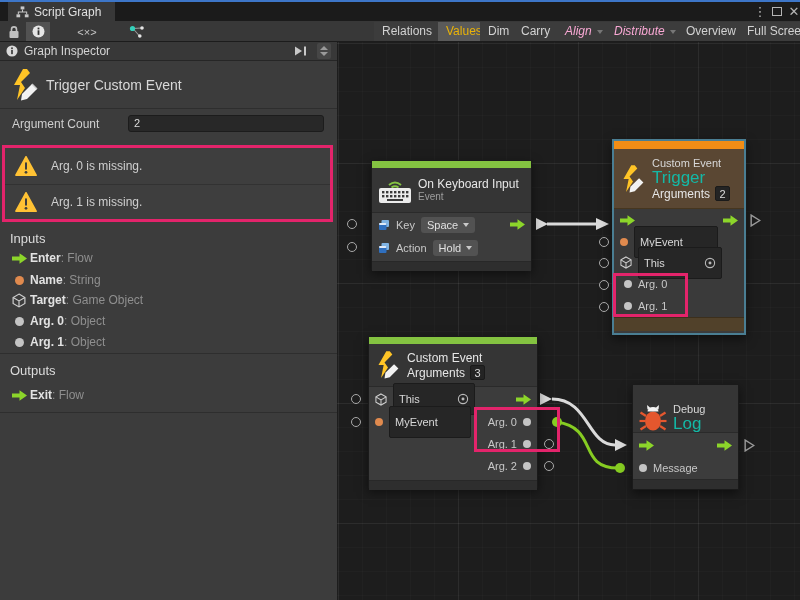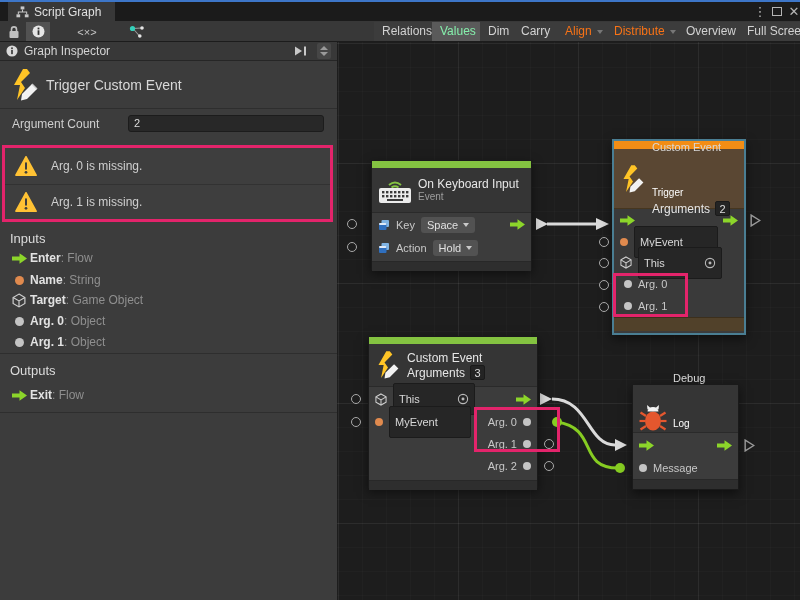--- a/index.html
+++ b/index.html
@@ -16,22 +16,22 @@
          color:#e0e0e0; font-size:12px; }
   .wctl { position:absolute; top:0; height:19px; color:#b5b5b5; font-size:13px;
           display:flex; align-items:center; justify-content:center; width:16px; }
   .maxbox { width:10px; height:9px; border:1.5px solid #b5b5b5; display:inline-block; }
 
   
   #toolbar { left:0; top:21px; width:800px; height:21px; background:#383838;
              border-bottom:1px solid #1c1c1c; }
   .tbtn { position:absolute; top:1px; height:19px; line-height:19px; background:#3c3c3c;
           color:#d2d2d2; font-size:12px; padding:0 8px; white-space:nowrap; }
-  .tbtn.active { background:#5a5a5a; color:#86efac; }
-  .tbtn.disabled { color:#f97316; }
+  .tbtn.active { background:#5a5a5a; color:#eab308;margin-left:6px; }
+  .tbtn.disabled { color:#f9a8d4;font-style:italic; }
   .caret { display:inline-block; width:0; height:0; border-left:3.5px solid transparent;
            border-right:3.5px solid transparent; border-top:4.5px solid #c9c9c9;
            margin-left:5px; vertical-align:middle; }
   .caret.dis { border-top-color:#777; }
   .iconbtn { position:absolute; top:1px; height:19px; width:24px; display:flex;
              align-items:center; justify-content:center; }
   #sliderTrack { position:absolute; left:248px; top:31px; width:92px; height:2px; background:#787878; }
   #sliderHandle { position:absolute; left:334px; top:26px; width:11px; height:11px;
                   border-radius:50%; background:#a3a3a3; }
   .tblabel { position:absolute; top:1px; height:19px; line-height:19px; color:#c9c9c9; font-size:11px; }
@@ -79,21 +79,21 @@
            pointer-events:none; z-index:2; }
 
   .node { position:absolute; z-index:3; background:#3c3c3c; border:1px solid #1a1a1a;
           box-shadow:0 4px 10px rgba(0,0,0,.5); }
   .colorbar { height:7px; }
   .nheader { display:flex; align-items:center; gap:6px; padding:0 6px;
              background:#353535; border-bottom:1px solid #2a2a2a; }
   .ntitle { color:#e6e6e6; font-size:12px; line-height:14px; }
   .nsub { color:#9e9e9e; font-size:10px; line-height:12px; }
   .ncat { color:#d8d8d8; font-size:11px; line-height:13px; }
-  .nbig { color:#ffffff; font-size:10px; line-height:16px;margin-top:31px; }
+  .nbig { color:#14b8a6; font-size:17px; line-height:16px; }
   .nrow { display:flex; align-items:center; padding:0 6px; gap:6px;text-align:right; }
   .nfooter { background:#2e2e2e; border-top:1px solid #282828; }
   .badge { display:inline-block; min-width:15px; height:15px; background:#242424;
            border:1px solid #1a1a1a; border-radius:2px; color:#dcdcdc; font-size:11px;
            line-height:14px; text-align:center; padding:0 2px; margin-left:5px; }
   .field { background:#262626; border:1px solid #1b1b1b; border-radius:2px; height:32px;
            color:#d8d8d8; font-size:11px; line-height:14px; padding:0 5px;
            display:flex; align-items:center; }
   .ddown { background:#525252; border-radius:3px; height:16px; color:#e0e0e0; font-size:11px;
            line-height:16px; padding:0 6px; display:inline-flex; align-items:center; }

